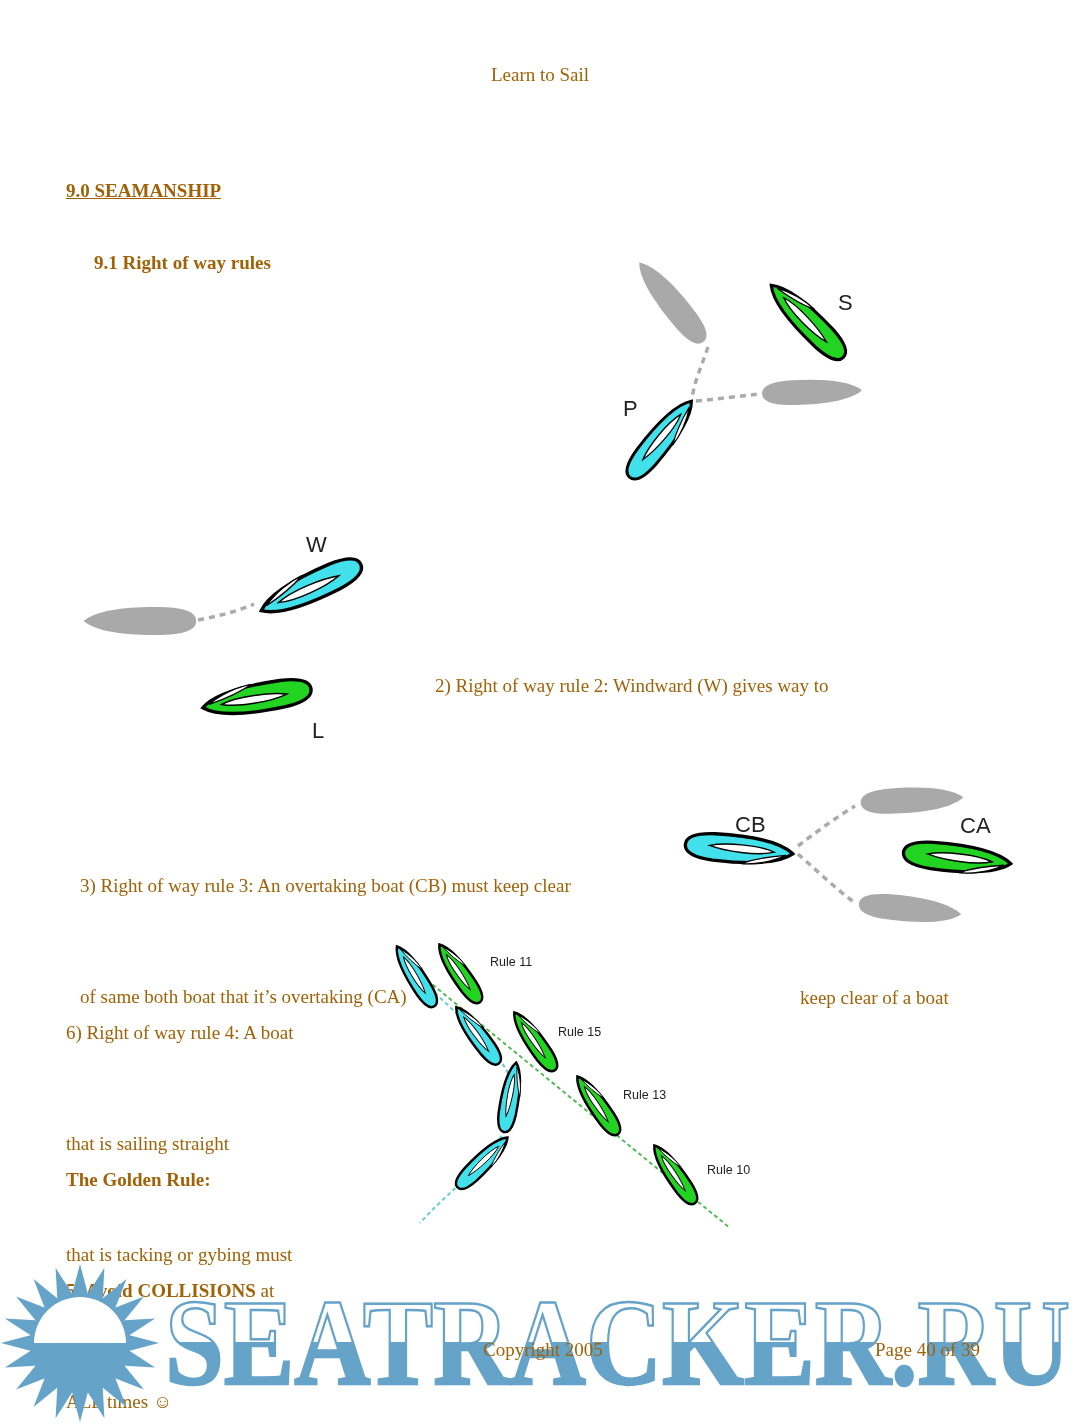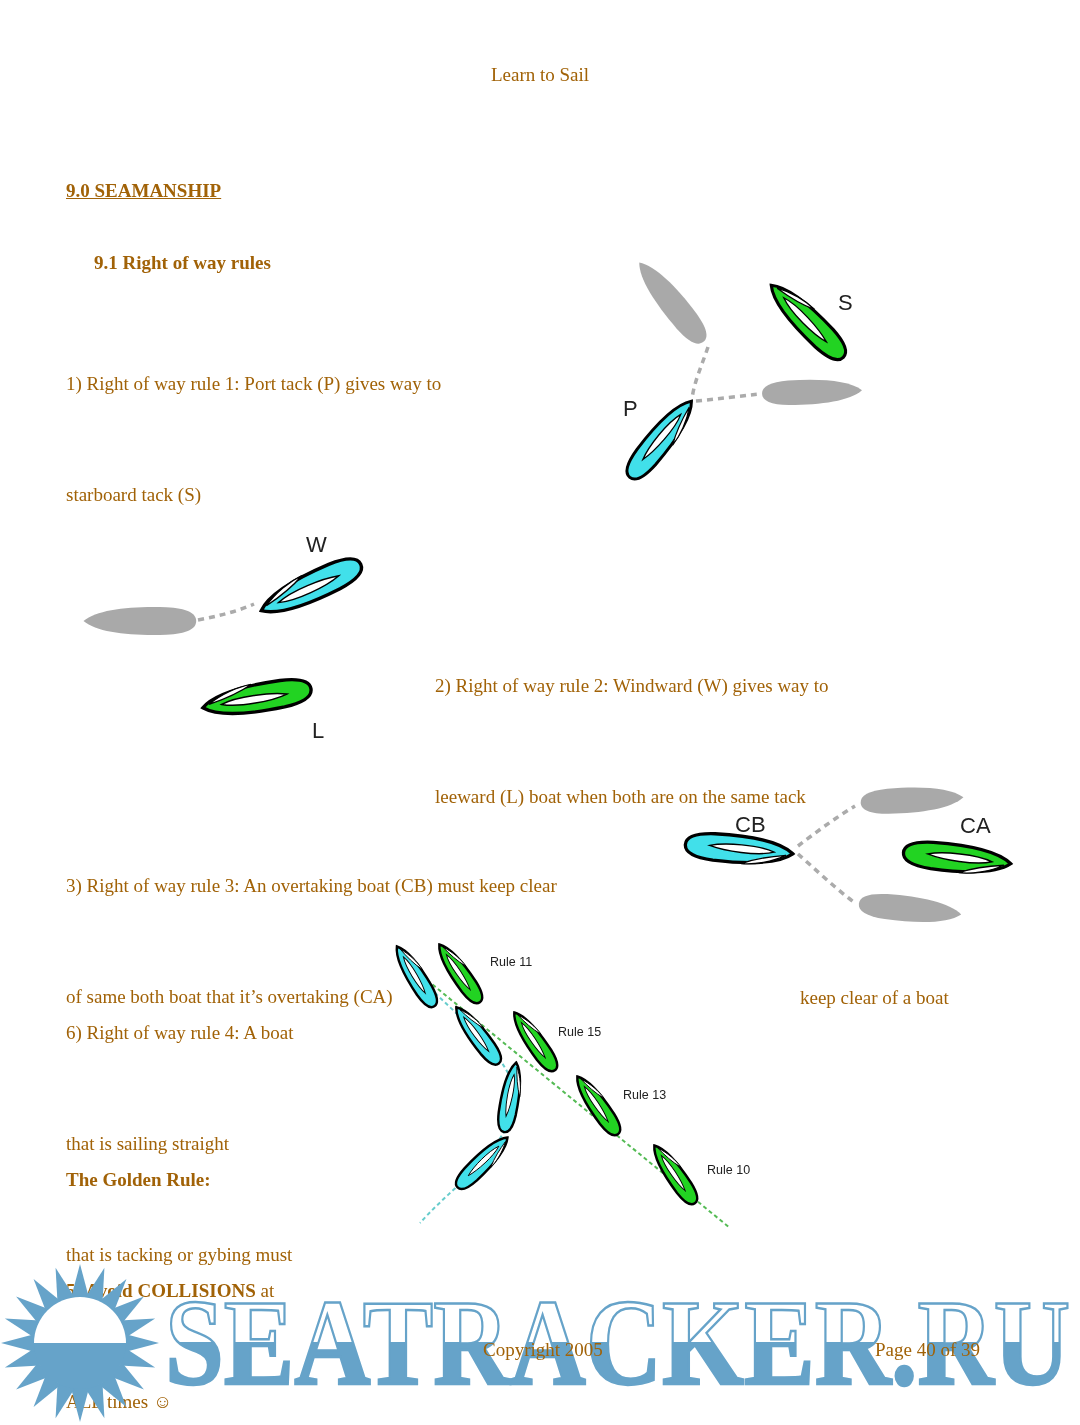--- a/index.html
+++ b/index.html
@@ -19,31 +19,26 @@
 </head>
 <body>
 
 <div class="page">
 
   <div class="txt center" style="top:56px;">Learn to Sail</div>
 
   <div class="txt bold underline" style="left:66px;top:172px;">9.0 SEAMANSHIP</div>
   <div class="txt bold" style="left:66px;top:244px;margin-left:28px;">9.1 Right of way rules</div>
 
-  <div class="txt" style="left:66px;top:291px;">
-    <div>1) Right of way rule 1: Port tack (P) gives way to</div>
-    <div>starboard tack (S)</div>
-  </div>
 
   <div class="txt" style="left:435px;top:593px;">
     <div>2) Right of way rule 2: Windward (W) gives way to</div>
-    <div>leeward (L) boat when both are on the same tack</div>
   </div>
 
-  <div class="txt" style="left:66px;top:793px;">
+  <div class="txt" style="left:80px;top:793px;">
     <div>3) Right of way rule 3: An overtaking boat (CB) must keep clear</div>
     <div>of same both boat that it’s overtaking (CA)</div>
   </div>
 
   <div class="txt" style="left:66px;top:940px;">
     <div>6) Right of way rule 4: A boat</div>
     <div>that is sailing straight</div>
     <div>that is tacking or gybing must</div>
   </div>
   <div class="txt" style="left:788px;top:979px;margin-left:12px;">keep clear of a boat</div>

